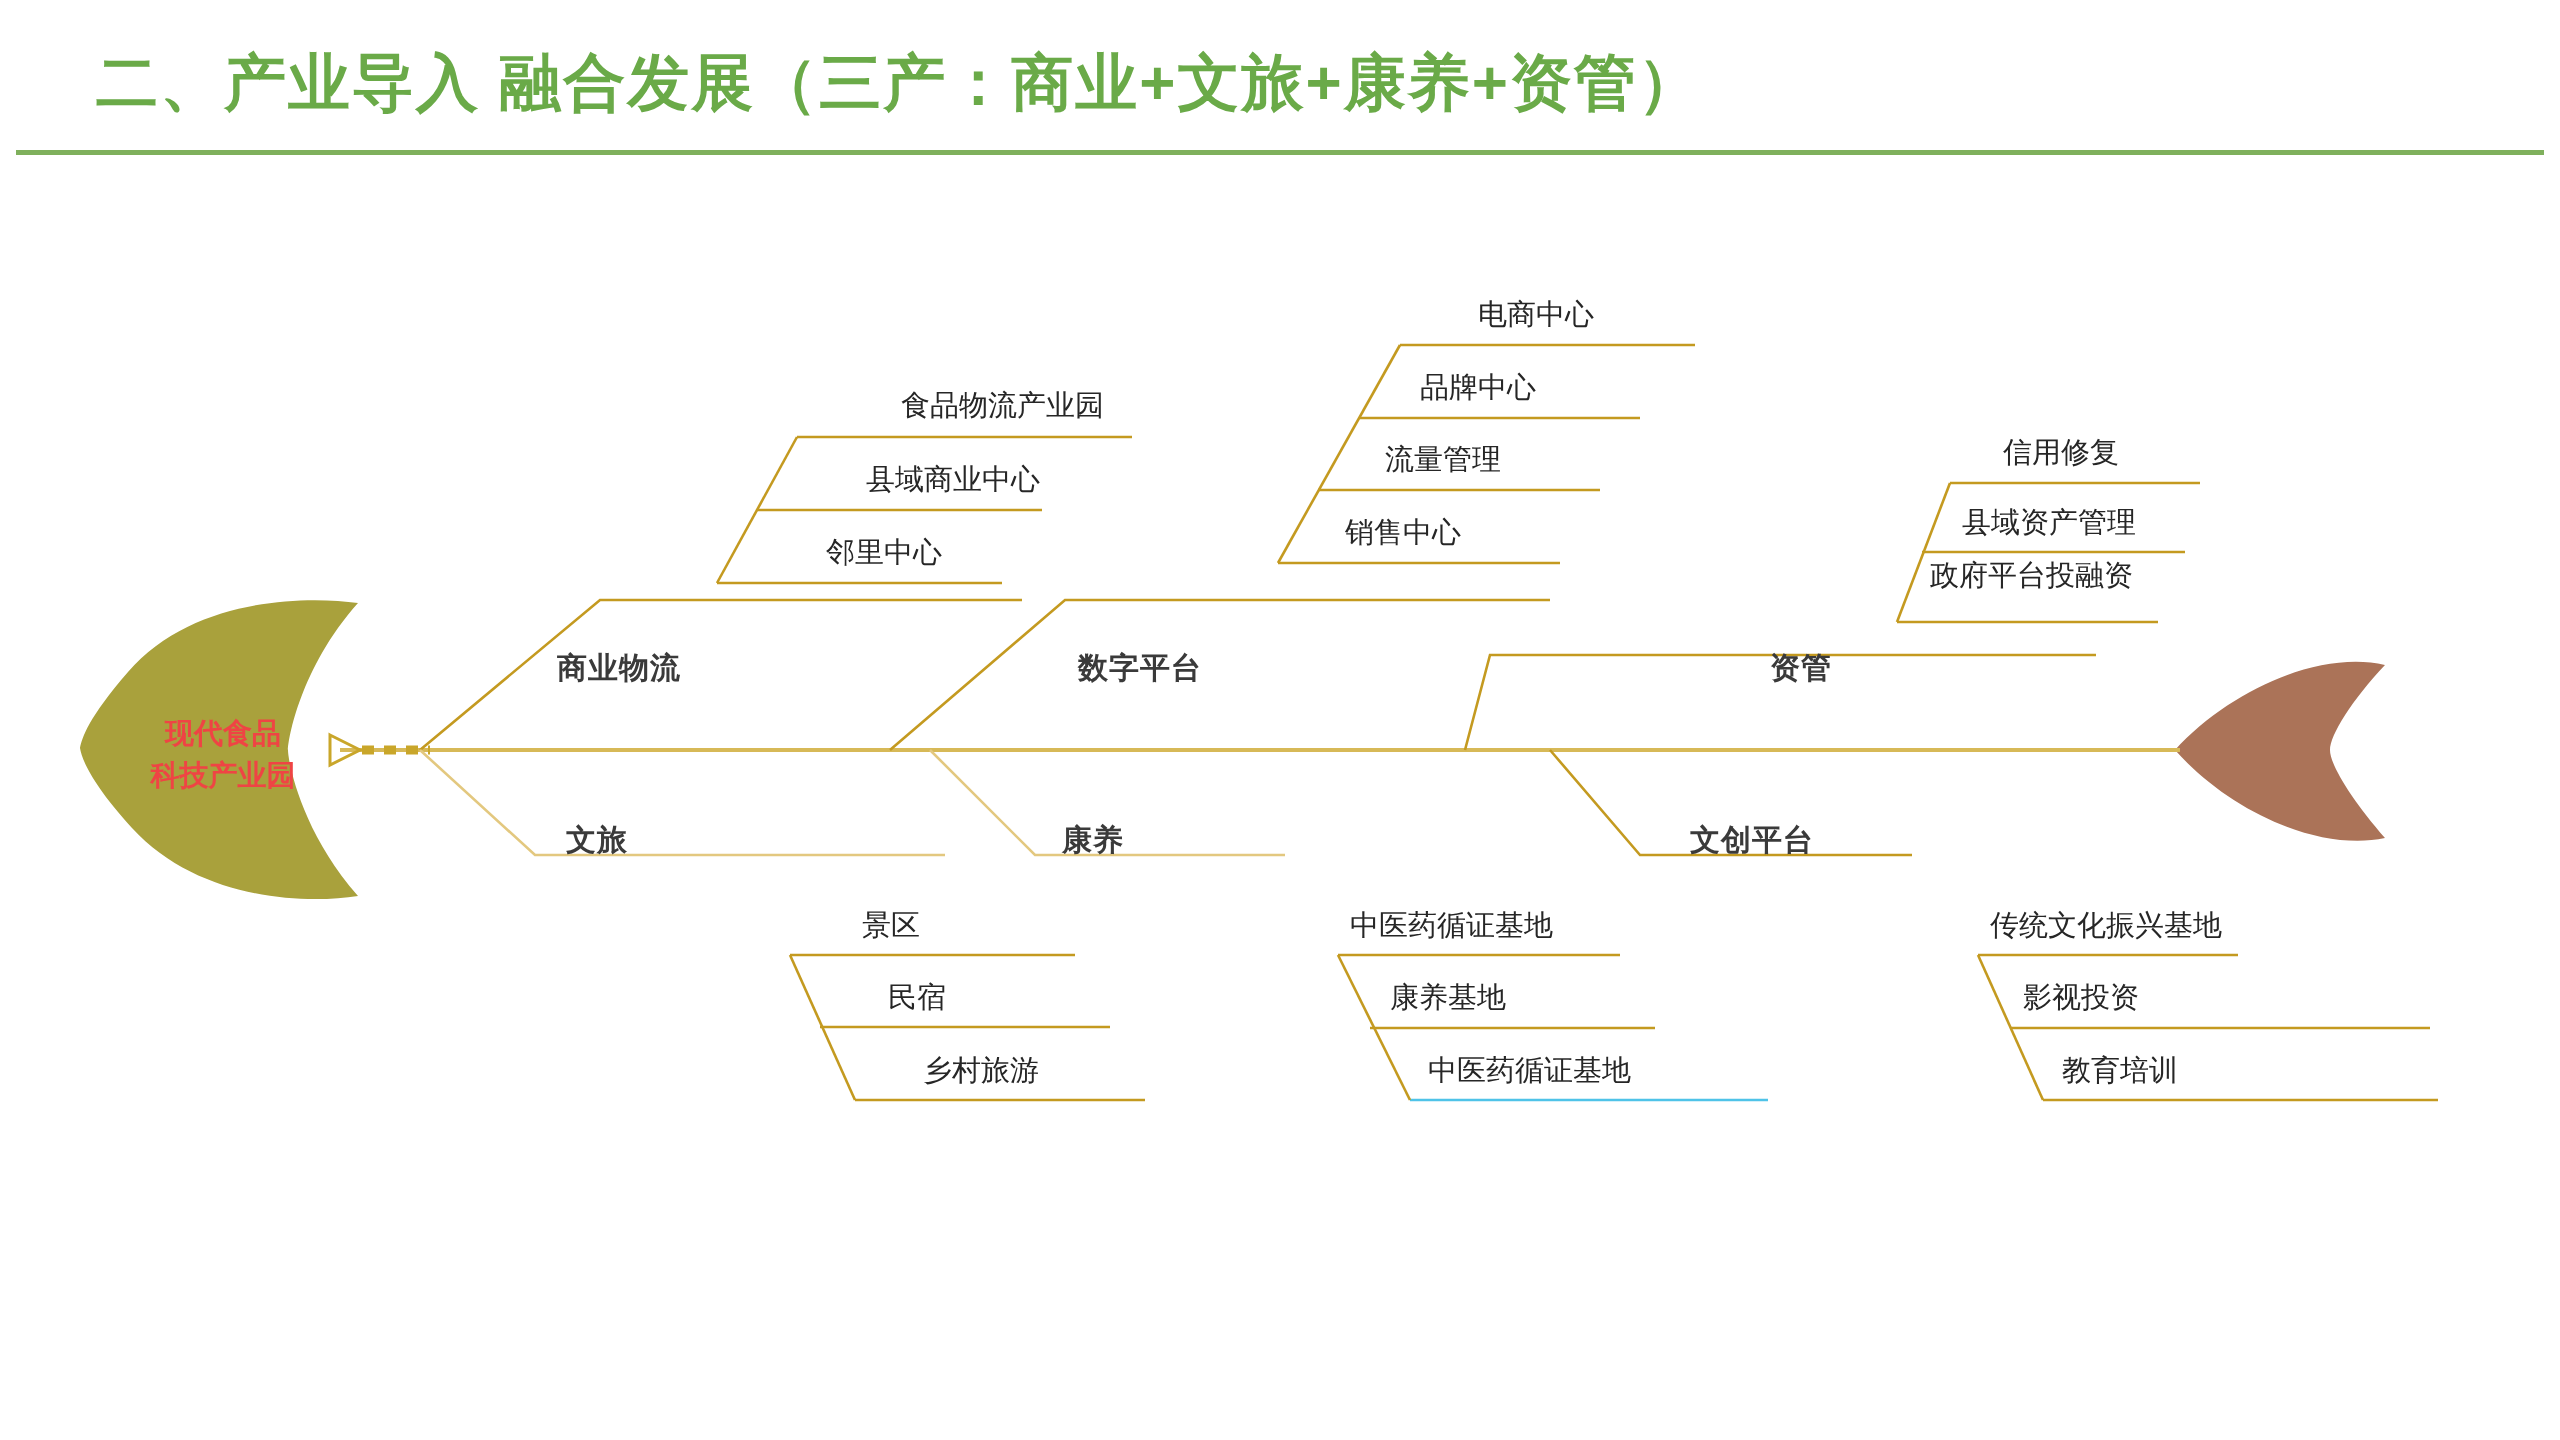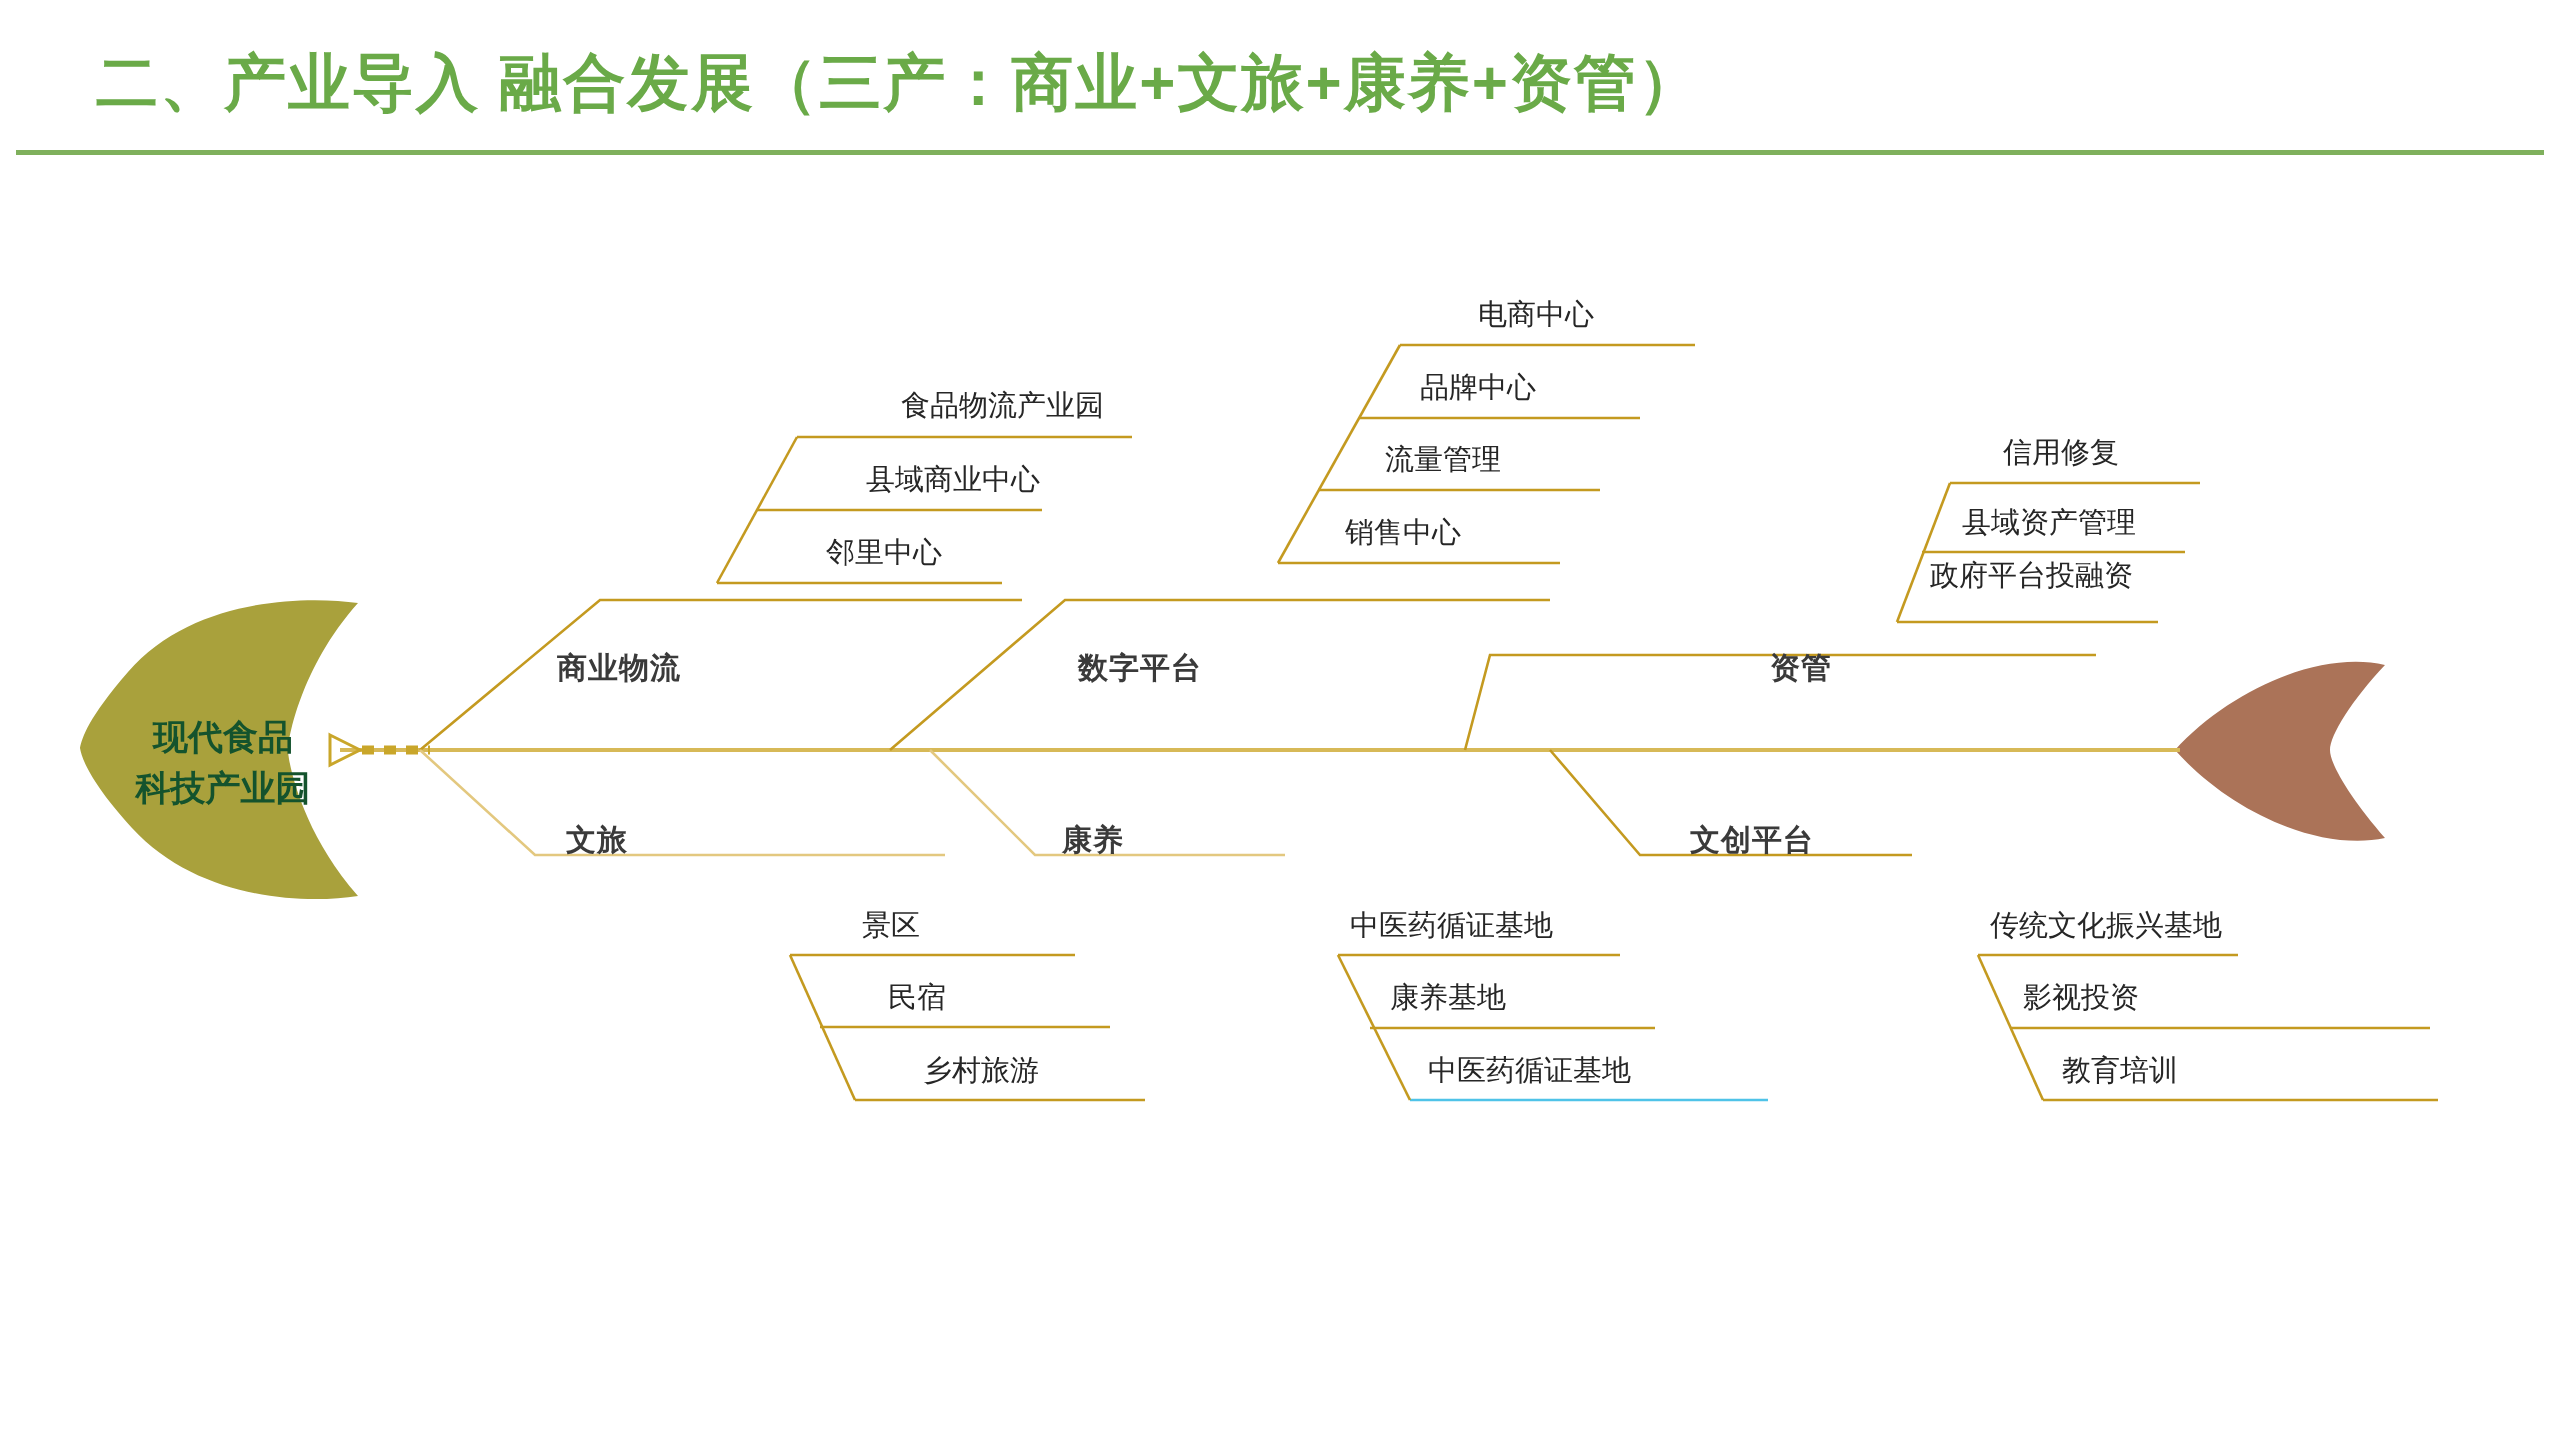--- a/index.html
+++ b/index.html
@@ -43,21 +43,21 @@
     white-space:nowrap;
     letter-spacing:1px;
   }
   .bone-label{
     position:absolute;
     font-size:29px;font-weight:normal;color:#262626;
     white-space:nowrap;
   }
   .head-label{
     position:absolute;
-    color:#14532d;font-size:35px;font-weight:bold;
+    color:#ef4444;font-size:29px;font-weight:bold;
     text-align:center;white-space:nowrap;
     line-height:1.45;
   }
 </style>
 </head>
 <body>
 
 <div id="slide">
 
   <div id="title-bar">

